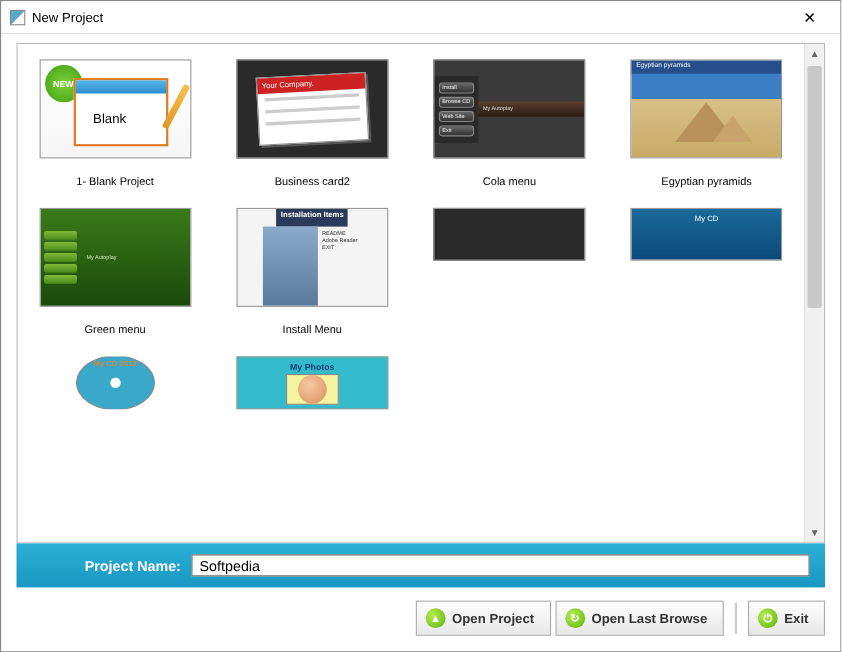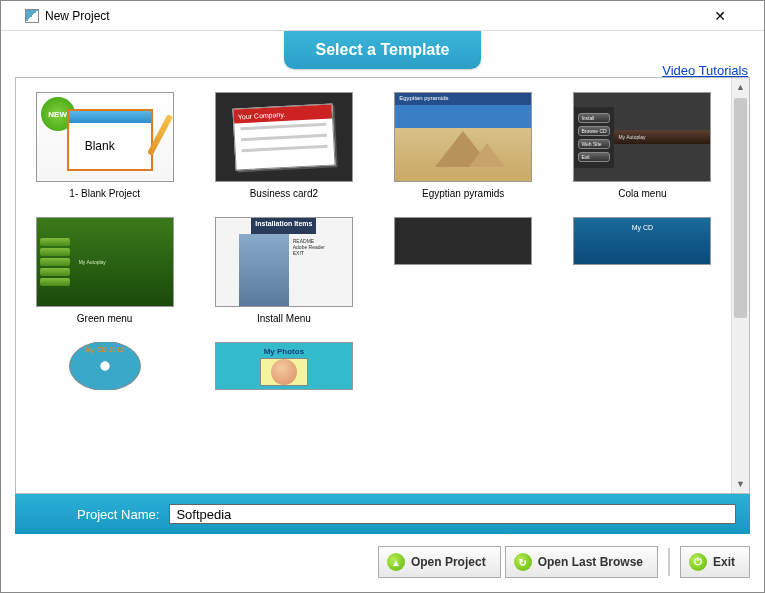--- a/index.html
+++ b/index.html
@@ -1,37 +1,37 @@
 <!DOCTYPE html>
 <html><head>
 <meta charset="utf-8">
 <style>
 * { box-sizing: border-box; margin: 0; padding: 0; }
 body { font-family: "Segoe UI", Tahoma, sans-serif; font-size: 12px; background: #fff; }
 .window { width: 765px; height: 593px; border: 1px solid #888; background: #fff; display: flex; flex-direction: column; }
-.titlebar { height: 30px; display: flex; align-items: center; justify-content: space-between; padding: 0 24px; border-bottom: 1px solid #ddd; }
+.titlebar { height: 30px; display: flex; align-items: center; justify-content: space-between; padding: 0 8px; border-bottom: 1px solid #ddd; }
 .titlebar-left { display: flex; align-items: center; gap: 6px; }
 .titlebar-icon { width: 14px; height: 14px; border: 1px solid #888; background: linear-gradient(135deg,#5ac,#5ac 50%,#fff 50%); }
 .titlebar-title { font-size: 12px; color: #000; }
 .titlebar-close { width: 40px; height: 24px; display: flex; align-items: center; justify-content: center; font-size: 14px; cursor: pointer; }
 .header-row { display: flex; align-items: flex-start; justify-content: center; position: relative; padding-top: 0; }
 .header-tab { background: linear-gradient(#3bb5d9,#2a9fc9); color: #fff; font-size: 16px; font-weight: bold; padding: 10px 32px; border-radius: 0 0 10px 10px; box-shadow: 0 1px 2px rgba(0,0,0,.2); }
 .tutorials-link { position: absolute; right: 16px; top: 32px; color: #0645cc; text-decoration: underline; font-size: 13px; cursor: pointer; }
 .gallery-outer { margin: 8px 14px 0 14px; border: 1px solid #bbb; flex: 1; display: flex; overflow: hidden; }
 .gallery { flex: 1; overflow-y: auto; padding: 14px 4px; }
 .grid { display: grid; grid-template-columns: repeat(4, 1fr); gap: 18px 10px; }
-.tpl { display: flex; flex-direction: column; align-items: center; gap: 6px; cursor: pointer; }
+.tpl { display: flex; flex-direction: column; align-items: center; gap: 16px; cursor: pointer; }
 .thumb { width: 138px; height: 90px; border: 1px solid #999; background: #eee; display: flex; align-items: center; justify-content: center; font-size: 10px; position: relative; overflow: hidden; }
 .tpl-label { font-size: 10px; color: #000; text-align: center; }
 .scrollbar { width: 18px; background: #f0f0f0; display: flex; flex-direction: column; border-left: 1px solid #ddd; }
 .sb-btn { height: 18px; display: flex; align-items: center; justify-content: center; color: #666; font-size: 9px; cursor: pointer; }
 .sb-track { flex: 1; position: relative; }
 .sb-thumb { position: absolute; left: 2px; right: 2px; top: 2px; height: 220px; background: #c8c8c8; border-radius: 2px; cursor: pointer; }
 .footer { background: linear-gradient(#2cb0d6,#1797c1); margin: 0 14px; padding: 10px 14px; display: flex; align-items: center; gap: 10px; }
-.footer-label { color: #fff; font-weight: normal; font-size: 13px; padding-left: 48px; }
+.footer-label { color: #fff; font-weight: bold; font-size: 13px; padding-left: 48px; }
 .footer-input { flex: 1; height: 20px; border: 1px solid #666; padding: 2px 6px; font-size: 13px; background: #fff; }
 .buttons-row { display: flex; justify-content: flex-end; gap: 4px; padding: 12px 14px 14px 14px; align-items: center; }
 .btn-sep { width: 2px; height: 28px; background: #ccc; margin: 0 6px; }
 .btn { height: 32px; border: 1px solid #aaa; background: linear-gradient(#fdfdfd,#e8e8e8); display: flex; align-items: center; gap: 6px; padding: 0 14px 0 8px; font-size: 12px; font-weight: bold; color: #333; cursor: pointer; }
 .btn-icon { width: 18px; height: 18px; border-radius: 50%; background: radial-gradient(circle at 35% 35%, #b6ec51, #5cb50b); display: flex; align-items: center; justify-content: center; color: #fff; font-size: 10px; }
 
 .th-blank { background: linear-gradient(#fff,#f6f6f6); position: relative; }
 .th-blank .badge { position: absolute; left: 4px; top: 4px; width: 34px; height: 34px; background: radial-gradient(circle,#7fd13a,#3b9e0f); border-radius: 50%; display: flex; align-items: center; justify-content: center; color: #fff; font-size: 8px; font-weight: bold; }
 .th-blank .win { position: absolute; left: 30px; top: 16px; width: 86px; height: 62px; border: 2px solid #e07a1f; background: #fff; }
 .th-blank .win .bar { height: 12px; background: linear-gradient(#5cb6e8,#2a8fd0); }
@@ -83,28 +83,20 @@
   <div class="titlebar">
     <div class="titlebar-left">
       <div class="titlebar-icon"></div>
       <span class="titlebar-title">New Project</span>
     </div>
     <div class="titlebar-close">
       <span>✕</span>
     </div>
   </div>
 
-  <div class="header-row">
-    <div class="header-tab">
-      <span>Select a Template</span>
-    </div>
-    <a class="tutorials-link">
-      <span>Video Tutorials</span>
-    </a>
-  </div>
 
   <div class="gallery-outer">
     <div class="gallery">
       <div class="grid">
 
         <div class="tpl">
           <div class="thumb th-blank">
             <div class="badge">
                 <span>NEW</span>
               </div>
@@ -123,39 +115,39 @@
               <div class="hd">Your Company.</div>
               <div class="ln"></div>
                 <div class="ln"></div>
                 <div class="ln"></div>
             </div>
           </div>
           <div class="tpl-label">Business card2</div>
         </div>
 
         <div class="tpl">
-          <div class="thumb th-egy">
-            <div class="hd">Egyptian pyramids</div>
-            <div class="pyr"></div>
-              <div class="pyr2"></div>
-          </div>
-          <div class="tpl-label">Egyptian pyramids</div>
-        </div>
-
-        <div class="tpl">
           <div class="thumb th-cola">
             <div class="side">
               <div class="sbtn">Install</div>
               <div class="sbtn">Browse CD</div>
               <div class="sbtn">Web Site</div>
               <div class="sbtn">Exit</div>
             </div>
             <div class="main">My Autoplay</div>
           </div>
           <div class="tpl-label">Cola menu</div>
+        </div>
+
+        <div class="tpl">
+          <div class="thumb th-egy">
+            <div class="hd">Egyptian pyramids</div>
+            <div class="pyr"></div>
+              <div class="pyr2"></div>
+          </div>
+          <div class="tpl-label">Egyptian pyramids</div>
         </div>
 
         <div class="tpl">
           <div class="thumb th-green">
             <div class="side">
               <div class="sbtn"></div>
                 <div class="sbtn"></div>
                 <div class="sbtn"></div>
                 <div class="sbtn"></div>
                 <div class="sbtn"></div>

